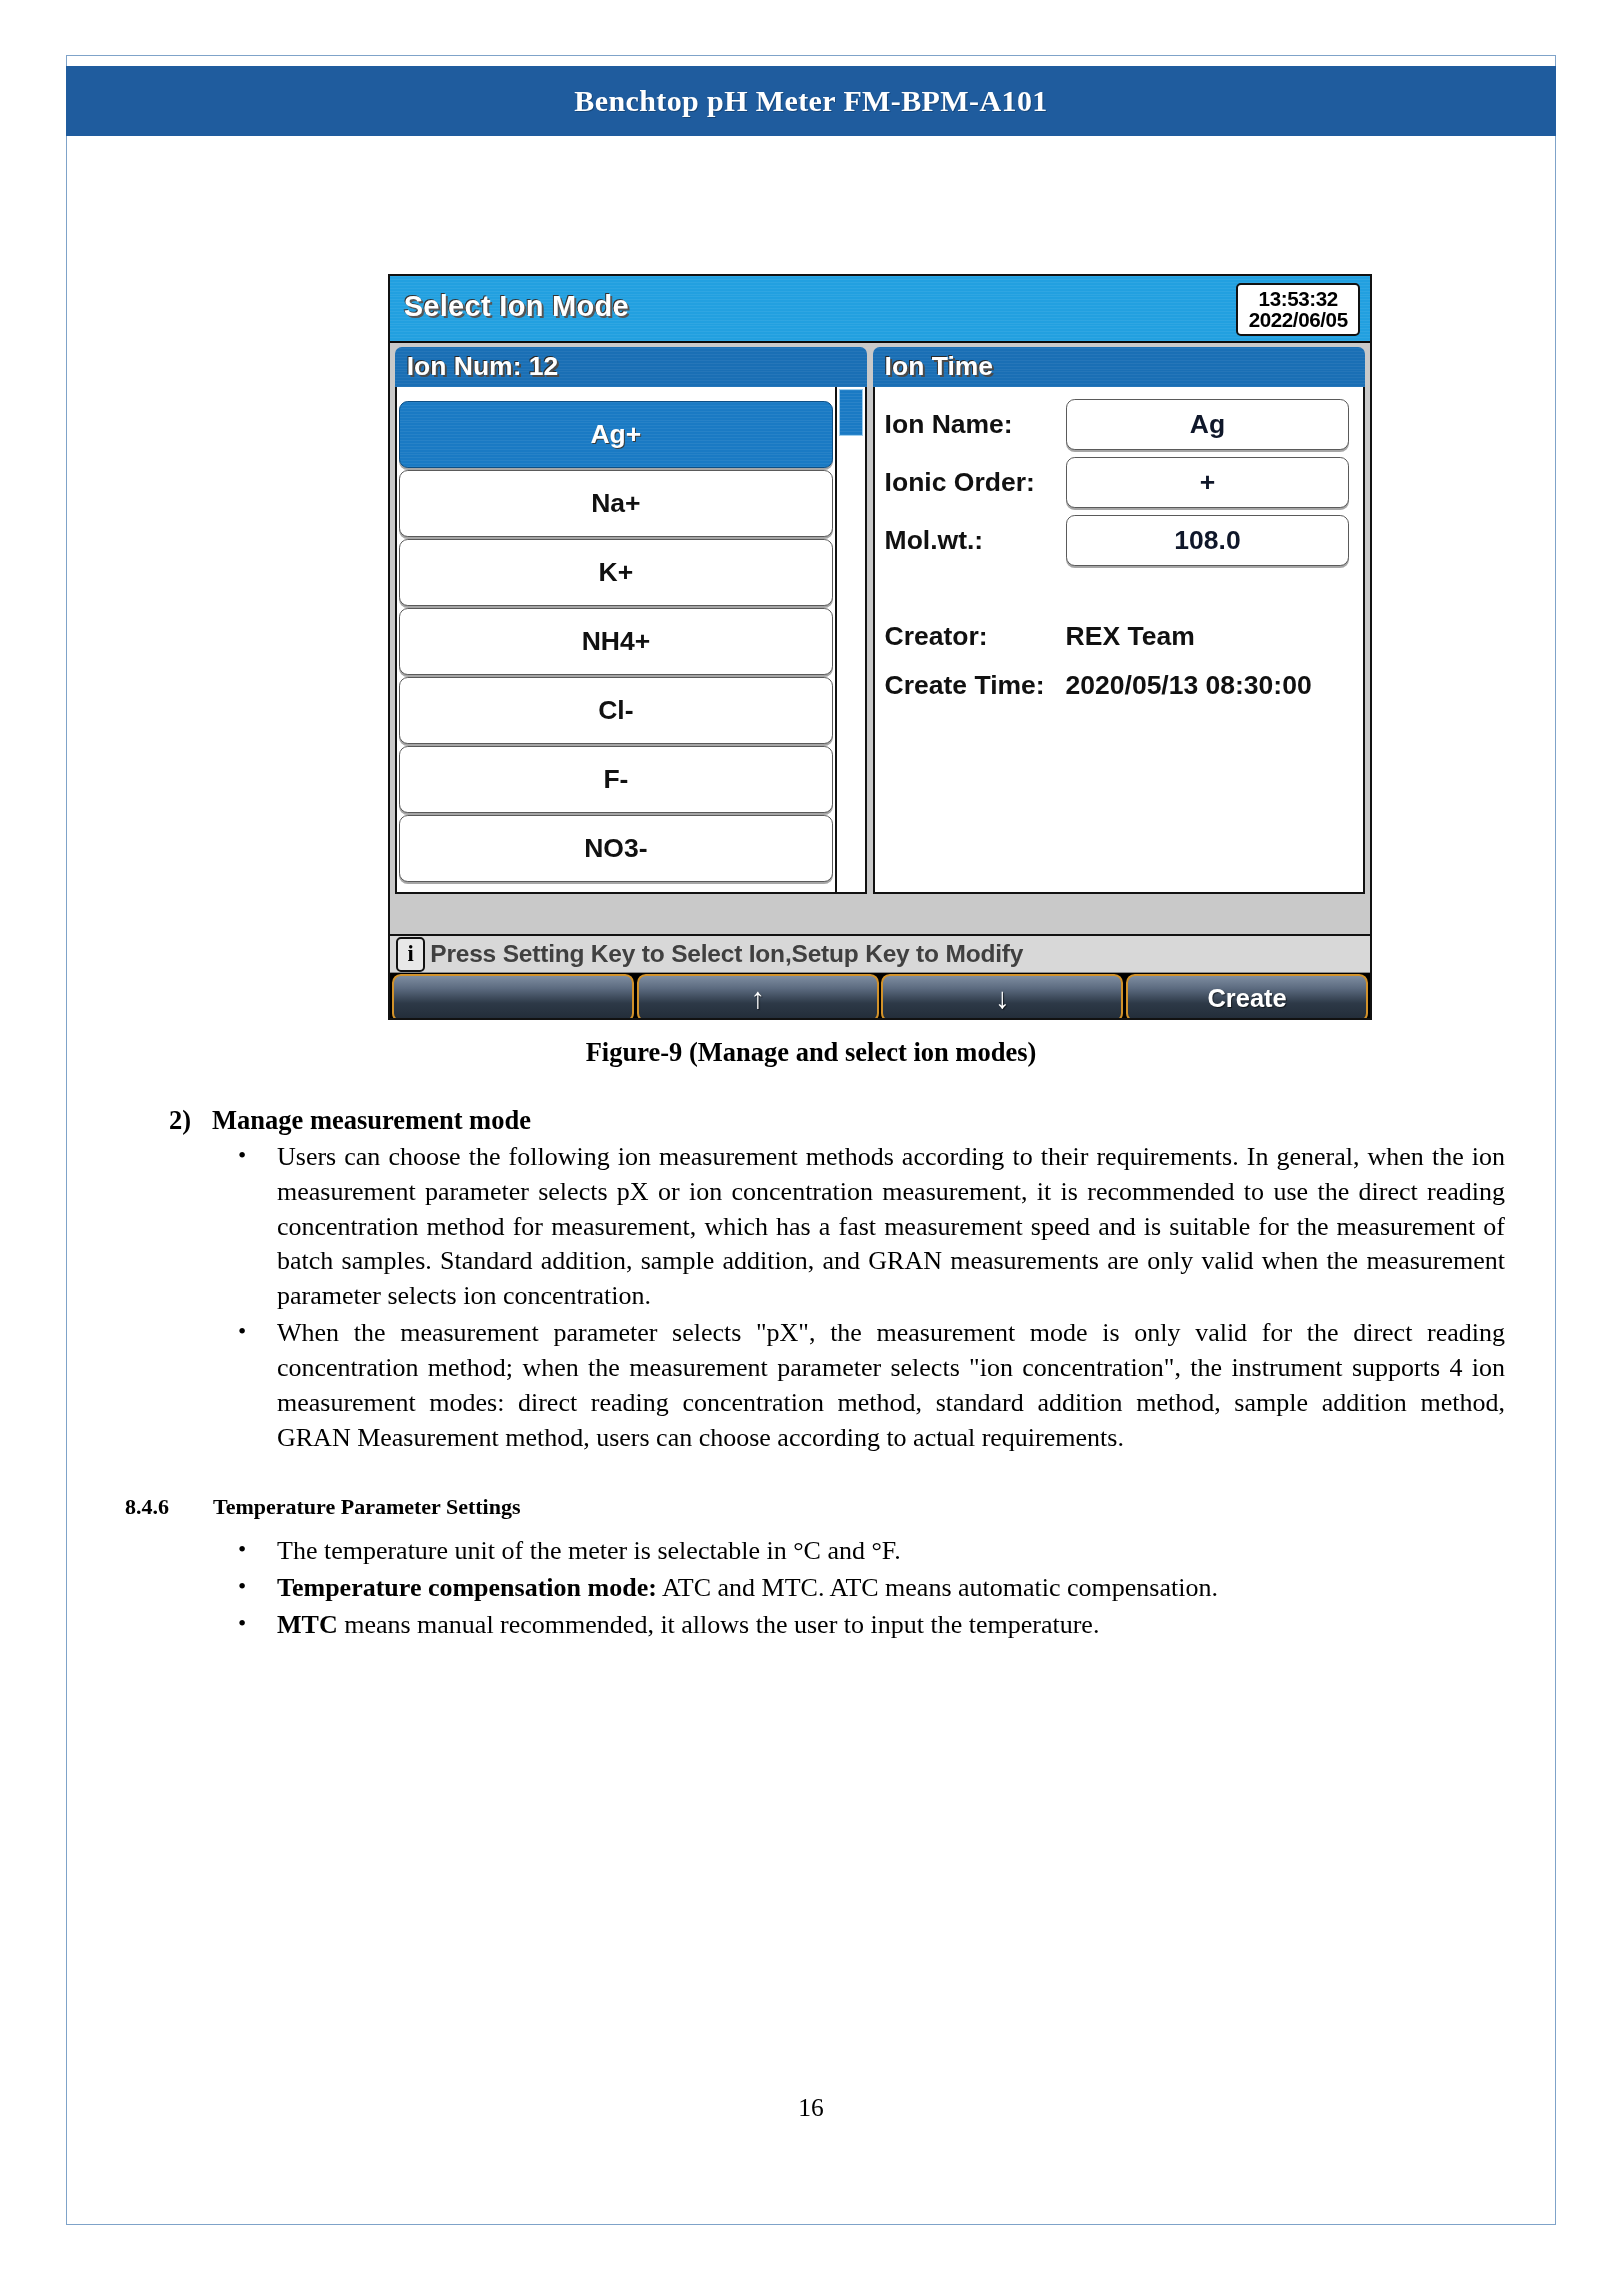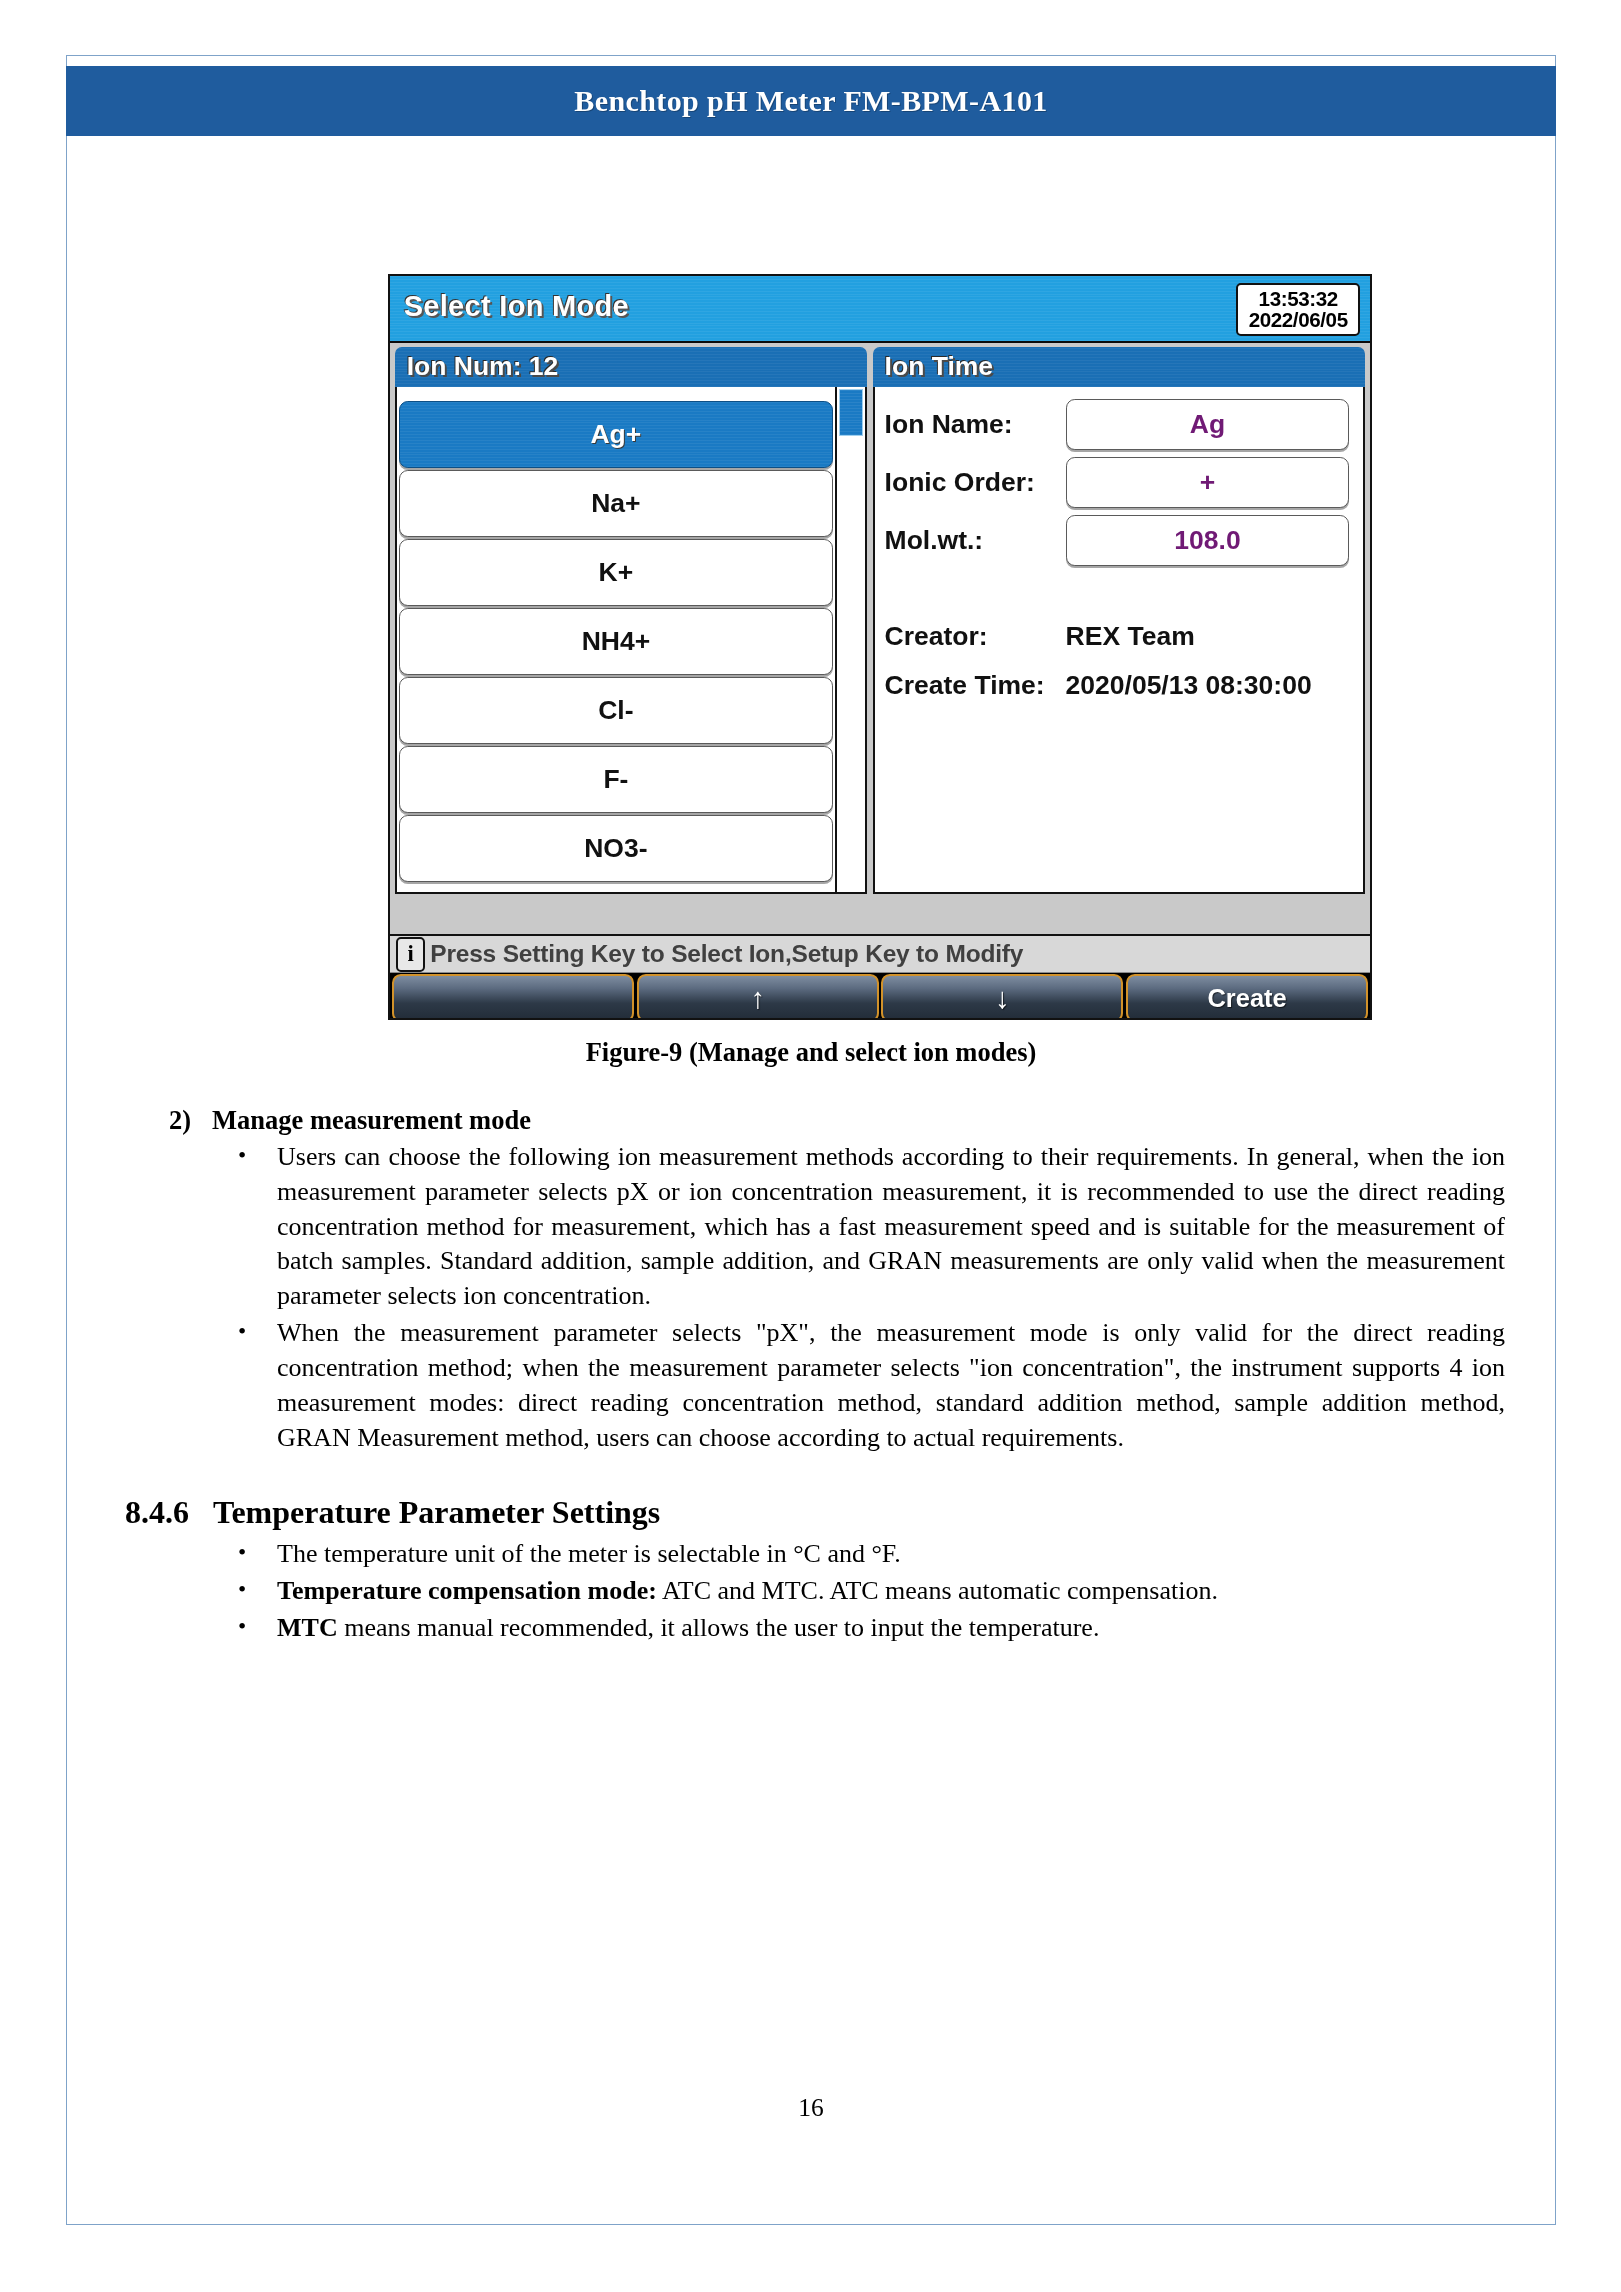--- a/index.html
+++ b/index.html
@@ -237,21 +237,21 @@
     background: #ffffff;
     display: flex;
     align-items: center;
     justify-content: center;
     box-shadow: 0 2px 0 rgba(0,0,0,0.35);
     box-sizing: border-box;
   }
   .info-value-box span {
     font-size: 26.5px;
     font-weight: bold;
-    color: #701a75;
+    color: #0f172a;
   }
   .info-plain {
     display: flex;
     align-items: center;
     height: 49px;
   }
   .info-plain .info-label { width: 181px; }
   .info-plain .plain-val {
     font-size: 26.5px;
     font-weight: bold;
@@ -343,24 +343,24 @@
     display: flex;
     font-size: 26.5px;
     font-weight: bold;
     margin-left: 103px;
     margin-bottom: 3.9px;
   }
   .numbered-head .num { width: 43px; flex: none; }
 
   .section-head {
     display: flex;
-    font-size: 32px;
+    font-size: 22px;
     font-weight: bold;
     margin-left: 59px;
-    margin-bottom: 6px;
+    margin-bottom: 14px;
     margin-top: 39px;
   }
   .section-head .num { width: 88px; flex: none; }
 
   ul.bullets {
     list-style: none;
     margin: 0;
     padding: 0;
   }
   ul.bullets li {

